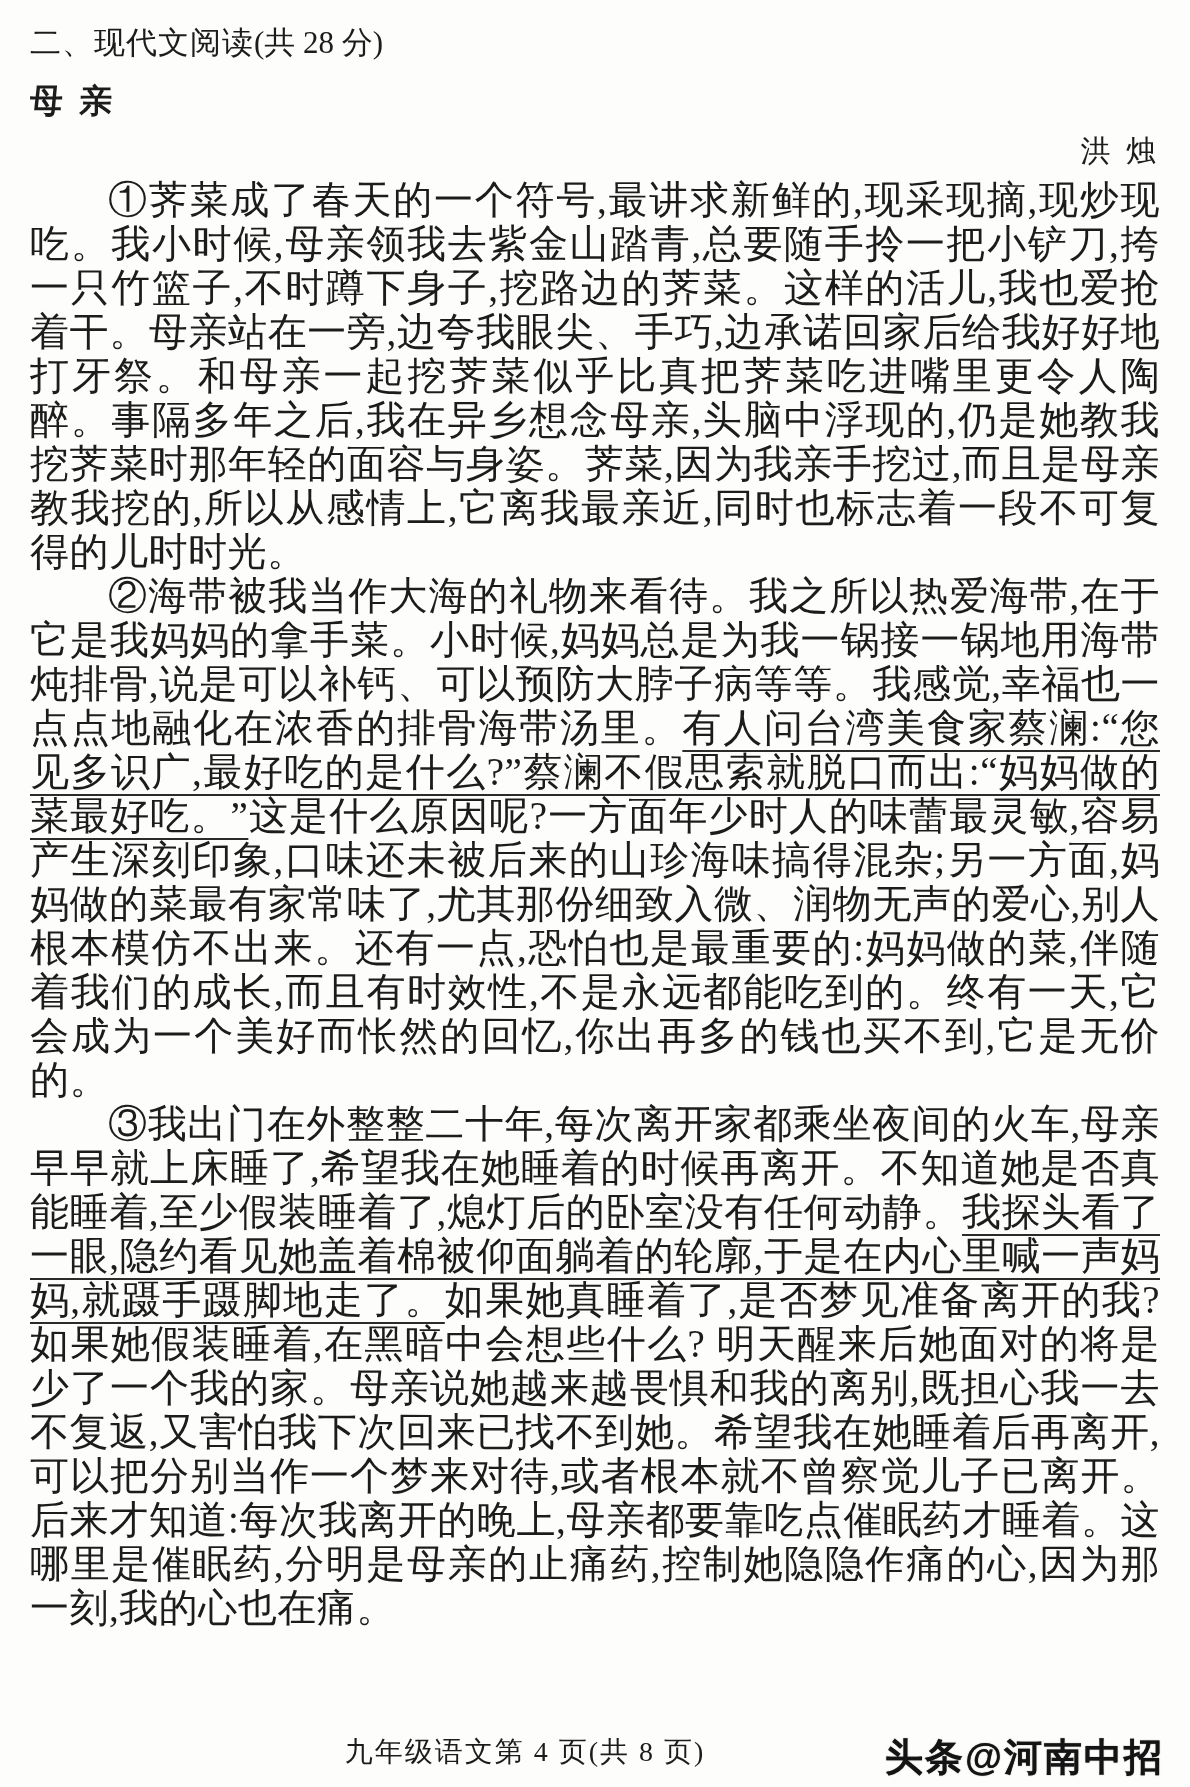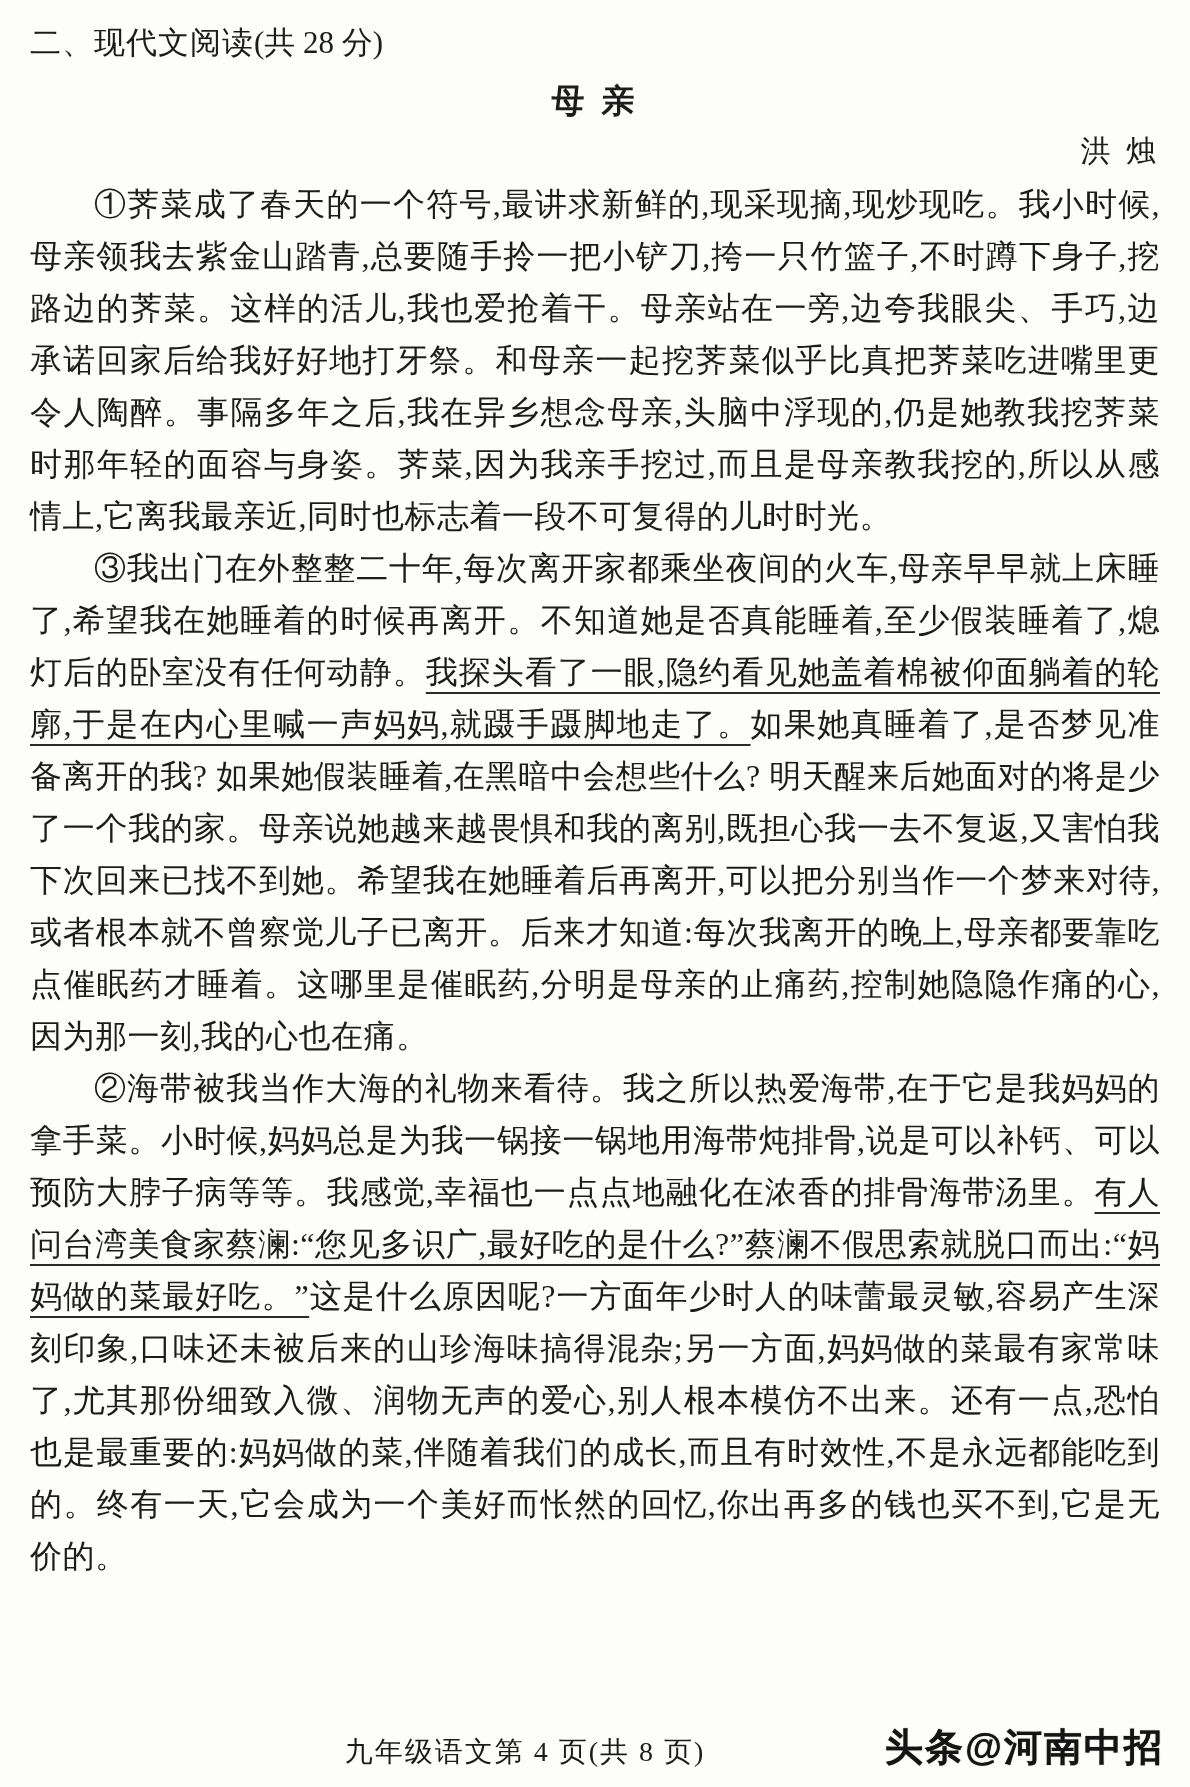--- a/index.html
+++ b/index.html
@@ -28,56 +28,55 @@
   .num{
     font-family:"Liberation Serif", serif;
     font-weight:400;
   }
   .score{
     font-family:"Liberation Serif", serif;
     font-weight:400;
   }
   .title{
     margin:6px 0 0 0;
-    text-align:center;
     font-size:33px;line-height:50px;
-    font-family:Liberation Sans, sans-serif;
+    font-family:Liberation Serif, serif;
     font-weight:700;
     letter-spacing:4px;
   }
   .author{
     text-align:right;
     font-size:30px;line-height:50px;
     letter-spacing:4px;
   }
   .body-text{margin-top:2px;}
   .para{
     margin:0;
-    font-size:32px;
-    line-height:52px;
+    font-size:39px;
+    line-height:44px;
     text-align:justify;
     text-indent:2em;
     letter-spacing:0.5px;
   }
   .u{
     text-decoration:underline;
     text-underline-offset:9px;
     text-decoration-thickness:2px;
     text-decoration-color:#2b2b2b;
   }
   .footer{
     position:absolute;
     left:0;right:140px;bottom:16px;
     text-align:center;
     font-size:28px;
     letter-spacing:2px;
   }
   .watermark{
     position:absolute;
-    right:26px;bottom:14px;
+    right:26px;bottom:4px;
     font-family:"Liberation Sans", sans-serif;
     font-weight:800;
     font-size:38px;
     letter-spacing:2px;
     color:#141414;
     text-shadow:0 0 1px #444;
   }
 </style>
 </head>
 <body>
@@ -92,25 +91,25 @@
   <h1 class="title">母 亲</h1>
   <div class="author">洪 烛</div>
 
   <div class="body-text">
 
     <p class="para">
       <span>①荠菜成了春天的一个符号,最讲求新鲜的,现采现摘,现炒现吃。我小时候,母亲领我去紫金山踏青,总要随手拎一把小铲刀,挎一只竹篮子,不时蹲下身子,挖路边的荠菜。这样的活儿,我也爱抢着干。母亲站在一旁,边夸我眼尖、手巧,边承诺回家后给我好好地打牙祭。和母亲一起挖荠菜似乎比真把荠菜吃进嘴里更令人陶醉。事隔多年之后,我在异乡想念母亲,头脑中浮现的,仍是她教我挖荠菜时那年轻的面容与身姿。荠菜,因为我亲手挖过,而且是母亲教我挖的,所以从感情上,它离我最亲近,同时也标志着一段不可复得的儿时时光。</span>
     </p>
 
     <p class="para">
-      <span>③我出门在外整整二十年,每次离开家都乘坐夜间的火车,母亲早早就上床睡了,希望我在她睡着的时候再离开。不知道她是否真能睡着,至少假装睡着了,熄灯后的卧室没有任何动静。</span><span class="u">我探头看了一眼,隐约看见她盖着棉被仰面躺着的轮廓,于是在内心里喊一声妈妈,就蹑手蹑脚地走了。</span><span>如果她真睡着了,是否梦见准备离开的我? 如果她假装睡着,在黑暗中会想些什么? 明天醒来后她面对的将是少了一个我的家。母亲说她越来越畏惧和我的离别,既担心我一去不复返,又害怕我下次回来已找不到她。希望我在她睡着后再离开,可以把分别当作一个梦来对待,或者根本就不曾察觉儿子已离开。后来才知道:每次我离开的晚上,母亲都要靠吃点催眠药才睡着。这哪里是催眠药,分明是母亲的止痛药,控制她隐隐作痛的心,因为那一刻,我的心也在痛。</span>
+      <span>②海带被我当作大海的礼物来看待。我之所以热爱海带,在于它是我妈妈的拿手菜。小时候,妈妈总是为我一锅接一锅地用海带炖排骨,说是可以补钙、可以预防大脖子病等等。我感觉,幸福也一点点地融化在浓香的排骨海带汤里。</span><span class="u">有人问台湾美食家蔡澜:“您见多识广,最好吃的是什么?”蔡澜不假思索就脱口而出:“妈妈做的菜最好吃。”</span><span>这是什么原因呢?一方面年少时人的味蕾最灵敏,容易产生深刻印象,口味还未被后来的山珍海味搞得混杂;另一方面,妈妈做的菜最有家常味了,尤其那份细致入微、润物无声的爱心,别人根本模仿不出来。还有一点,恐怕也是最重要的:妈妈做的菜,伴随着我们的成长,而且有时效性,不是永远都能吃到的。终有一天,它会成为一个美好而怅然的回忆,你出再多的钱也买不到,它是无价的。</span>
     </p>
 
     <p class="para">
-      <span>②海带被我当作大海的礼物来看待。我之所以热爱海带,在于它是我妈妈的拿手菜。小时候,妈妈总是为我一锅接一锅地用海带炖排骨,说是可以补钙、可以预防大脖子病等等。我感觉,幸福也一点点地融化在浓香的排骨海带汤里。</span><span class="u">有人问台湾美食家蔡澜:“您见多识广,最好吃的是什么?”蔡澜不假思索就脱口而出:“妈妈做的菜最好吃。”</span><span>这是什么原因呢?一方面年少时人的味蕾最灵敏,容易产生深刻印象,口味还未被后来的山珍海味搞得混杂;另一方面,妈妈做的菜最有家常味了,尤其那份细致入微、润物无声的爱心,别人根本模仿不出来。还有一点,恐怕也是最重要的:妈妈做的菜,伴随着我们的成长,而且有时效性,不是永远都能吃到的。终有一天,它会成为一个美好而怅然的回忆,你出再多的钱也买不到,它是无价的。</span>
+      <span>③我出门在外整整二十年,每次离开家都乘坐夜间的火车,母亲早早就上床睡了,希望我在她睡着的时候再离开。不知道她是否真能睡着,至少假装睡着了,熄灯后的卧室没有任何动静。</span><span class="u">我探头看了一眼,隐约看见她盖着棉被仰面躺着的轮廓,于是在内心里喊一声妈妈,就蹑手蹑脚地走了。</span><span>如果她真睡着了,是否梦见准备离开的我? 如果她假装睡着,在黑暗中会想些什么? 明天醒来后她面对的将是少了一个我的家。母亲说她越来越畏惧和我的离别,既担心我一去不复返,又害怕我下次回来已找不到她。希望我在她睡着后再离开,可以把分别当作一个梦来对待,或者根本就不曾察觉儿子已离开。后来才知道:每次我离开的晚上,母亲都要靠吃点催眠药才睡着。这哪里是催眠药,分明是母亲的止痛药,控制她隐隐作痛的心,因为那一刻,我的心也在痛。</span>
     </p>
 
 
   </div>
 
   <div class="footer">九年级语文第 4 页(共 8 页)</div>
   <div class="watermark">头条@河南中招</div>
 
 </div>
 

